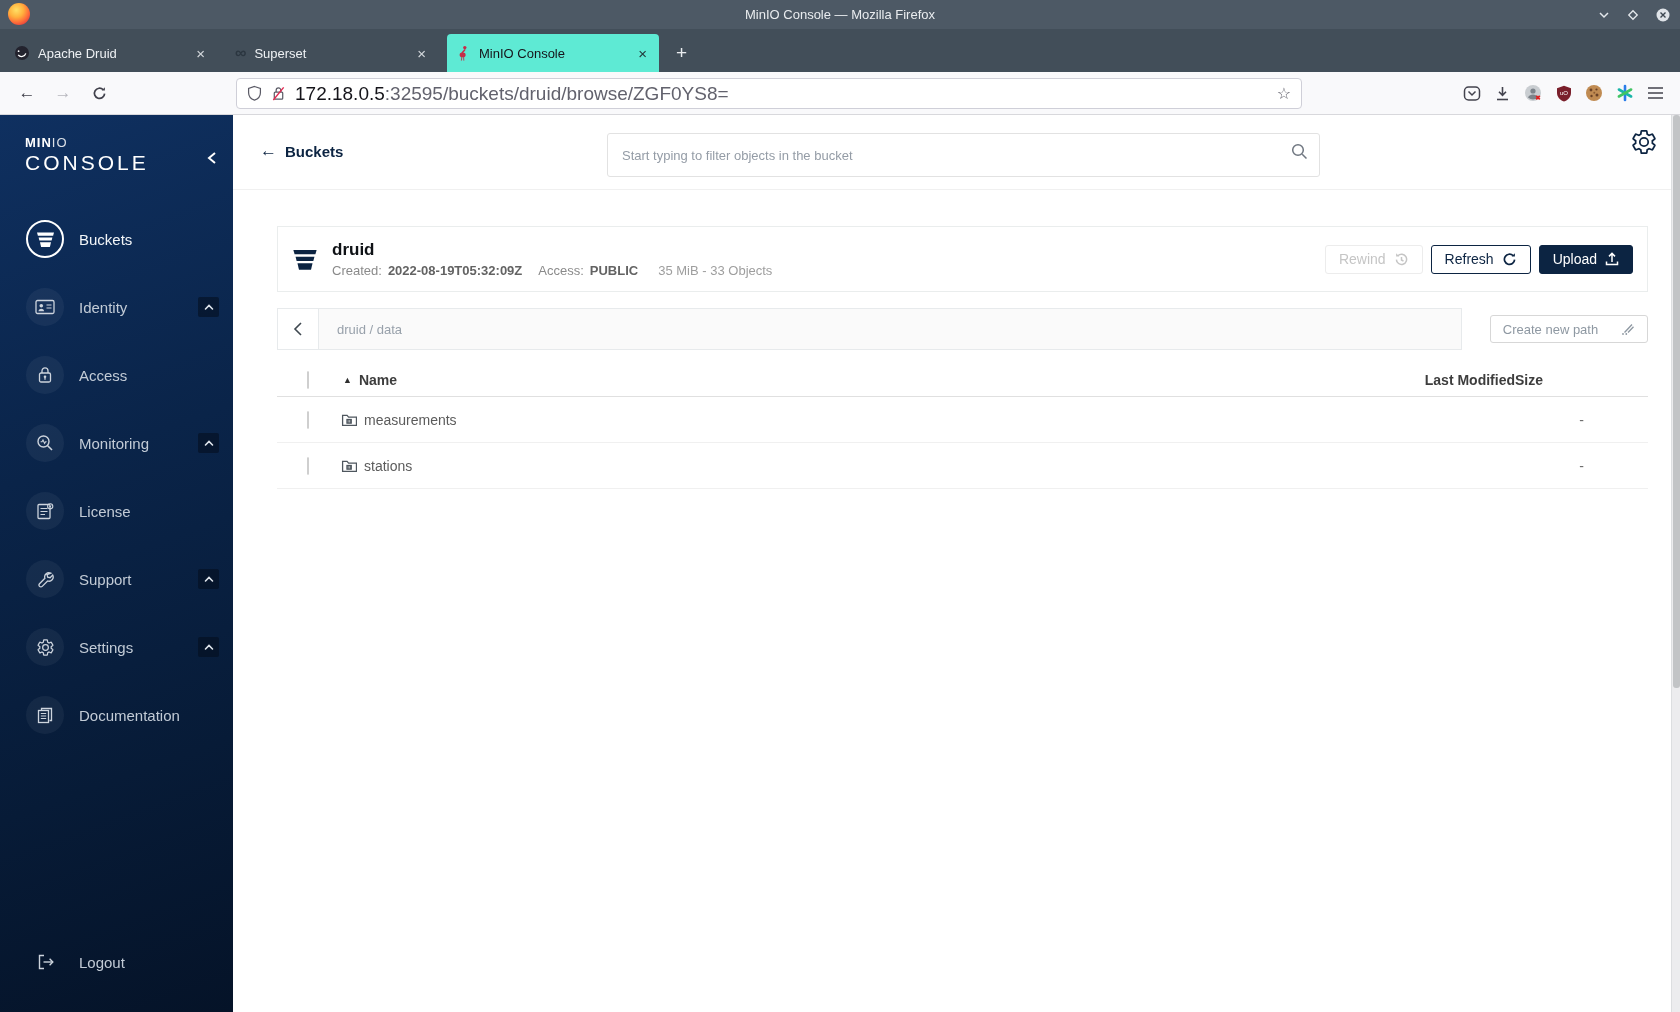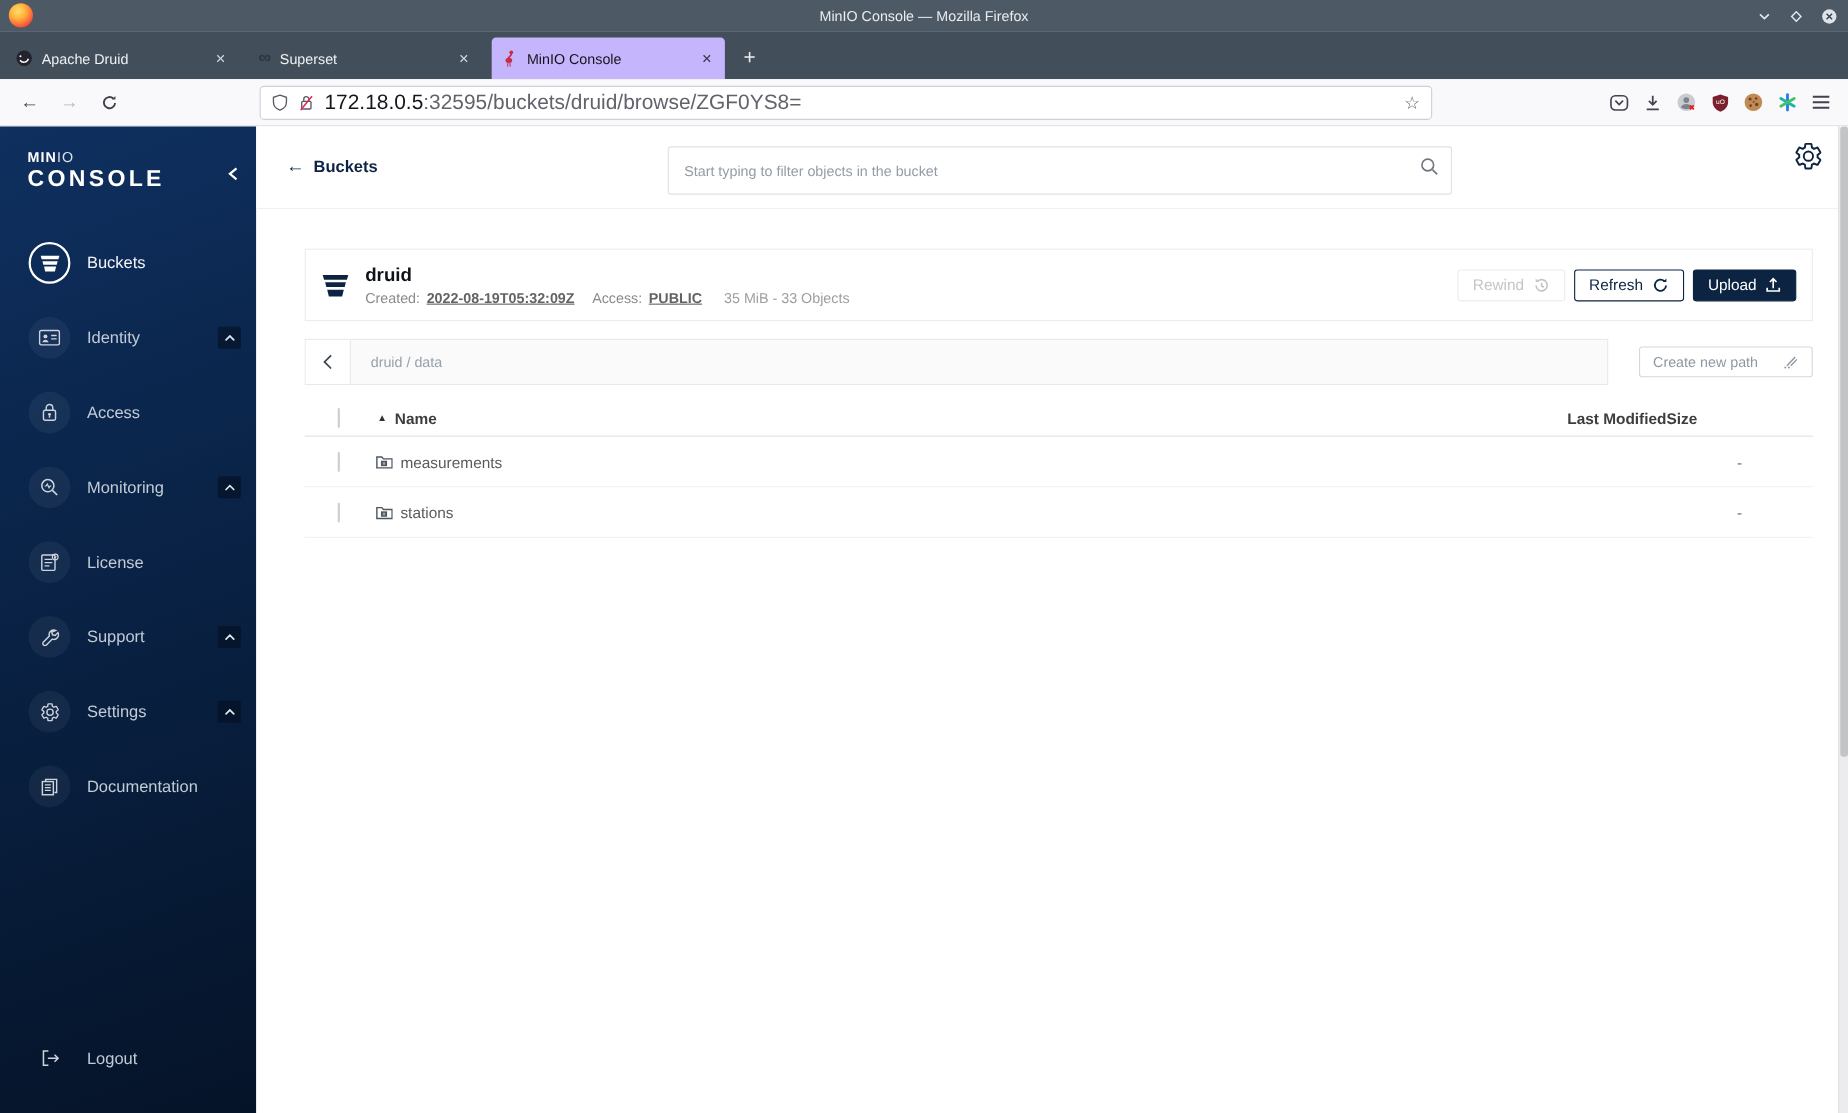--- a/index.html
+++ b/index.html
@@ -12,21 +12,21 @@
   .ff-logo { position:absolute; left:8px; top:3px; width:22px; height:22px; border-radius:50%;
     background:radial-gradient(circle at 38% 32%, #ffe066 0%, #ffb13d 35%, #ff7139 60%, #e8423c 80%, #b5337f 100%); }
   .win-title { width:100%; text-align:center; color:#e9ecef; font-size:13px; }
   .win-controls { position:absolute; right:10px; top:0; height:29px; display:flex; align-items:center; gap:17px; }
   .win-controls svg { display:block; }
 
   .tabbar { position:absolute; left:0; top:29px; width:1680px; height:43px; background:#424e59;
     display:flex; align-items:flex-end; padding-left:5px; }
   .tab { width:212px; height:38px; margin-right:9px; border-radius:4px 4px 0 0; display:flex;
     align-items:center; padding:0 9px; gap:8px; color:#eef1f4; font-size:13px; }
-  .tab.active { background:#c4b5fd; color:#16141a; }
+  .tab.active { background:#5eead4; color:#16141a; }
   .tab .tlabel { flex:1; white-space:nowrap; overflow:hidden; }
   .tab .tclose { font-size:15px; opacity:.85; padding:0 3px; }
   .newtab { color:#e9ecef; font-size:19px; margin:0 0 8px 8px; }
 
   .navbar { position:absolute; left:0; top:72px; width:1680px; height:43px; background:#f9f9fb;
     border-bottom:1px solid #d8d8dc; }
   .nav-btn { position:absolute; top:0; height:42px; display:flex; align-items:center; justify-content:center;
     width:30px; font-size:17px; color:#40404b; }
   .nav-btn.disabled { color:#b6b6bd; }
   .urlbar { position:absolute; left:236px; top:6px; width:1066px; height:31px; background:#fff;
@@ -38,21 +38,21 @@
   .navicons { position:absolute; right:16px; top:0; height:42px; display:flex; align-items:center; gap:13px; }
   .navicons > span { display:flex; }
 
   
   .sidebar { position:absolute; left:0; top:115px; width:233px; height:897px;
     background:linear-gradient(160deg,#0f3060 0%, #0a2449 38%, #071b37 72%, #051328 100%); }
   .logo { position:absolute; left:25px; top:20px; color:#fff; }
   .logo .l1 { font-size:13px; letter-spacing:1px; }
   .logo .l1 b { font-weight:700; }
   .logo .l1 .io { opacity:.85; font-weight:400; }
-  .logo .l2 { font-size:21px; letter-spacing:3px; font-weight:700; margin-top:1px;text-align:right; }
+  .logo .l2 { font-size:21px; letter-spacing:3px; font-weight:400; margin-top:1px;text-align:right; }
   .collapse { position:absolute; right:16px; top:36px; }
   .menu { position:absolute; left:0; top:90px; width:233px; }
   .mitem { height:68px; display:flex; align-items:center; padding-left:26px; position:relative;
     color:#c2cbd6; font-size:15px; }
   .mcircle { width:38px; height:38px; border-radius:50%; background:rgba(255,255,255,0.05);
     display:flex; align-items:center; justify-content:center; margin-right:15px; flex:0 0 38px; }
   .mitem.active { color:#f2f5f8; }
   .mitem.active .mcircle { border:2px solid #fff; background:transparent; }
   .chevbox { position:absolute; right:14px; top:50%; margin-top:-10px; width:21px; height:20px;
     background:rgba(3,12,28,.55); border-radius:2px; display:flex; align-items:center; justify-content:center; }
@@ -72,21 +72,21 @@
   .searchbox .mag { position:absolute; right:12px; top:10px; color:#6f7680; }
   .gear-top { position:absolute; right:22px; top:13px; color:#0c2442; }
 
   .content { position:absolute; left:44px; top:111px; width:1371px; }
   .bucketbox { height:66px; border:1px solid #eaeded; background:#fff; display:flex;
     align-items:center; padding:0 14px; }
   .b-ic { color:#0c2442; margin-right:14px; display:flex; }
   .b-info { display:flex; flex-direction:column; gap:3px; }
   .b-name { font-size:17px; font-weight:700; color:#0f1216; }
   .b-meta { font-size:13px; color:#8a8a8a; display:flex; align-items:center; }
-  .b-meta .val { font-weight:700; color:#636363; margin-left:6px;text-decoration:underline; }
+  .b-meta .val { font-weight:700; color:#636363; margin-left:6px; }
   .b-meta .grp { margin-left:16px; }
   .b-meta .sum { margin-left:20px; color:#9e9e9e; }
   .b-actions { margin-left:auto; display:flex; gap:8px; }
   .btn { height:29px; padding:0 13px; border-radius:3px; font-size:14px; display:flex;
     align-items:center; gap:8px; background:#fff; border:1px solid #e9e9e9; color:#0c2442;
     font-family:inherit; }
   .btn.disabled { color:#c5c5c5; border-color:#ececec; }
   .btn.outline { border-color:#0c2442; }
   .btn.primary { background:#0c2442; border-color:#0c2442; color:#fff; }
 

